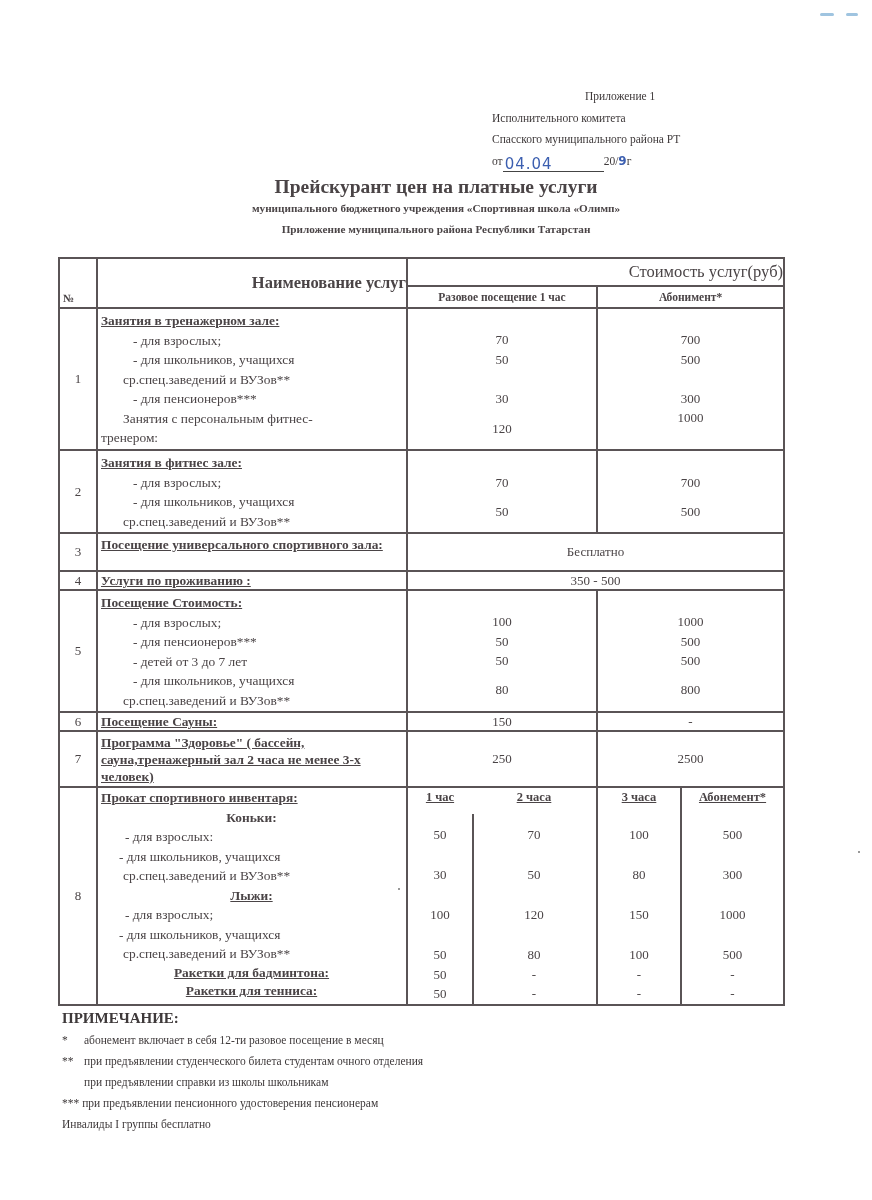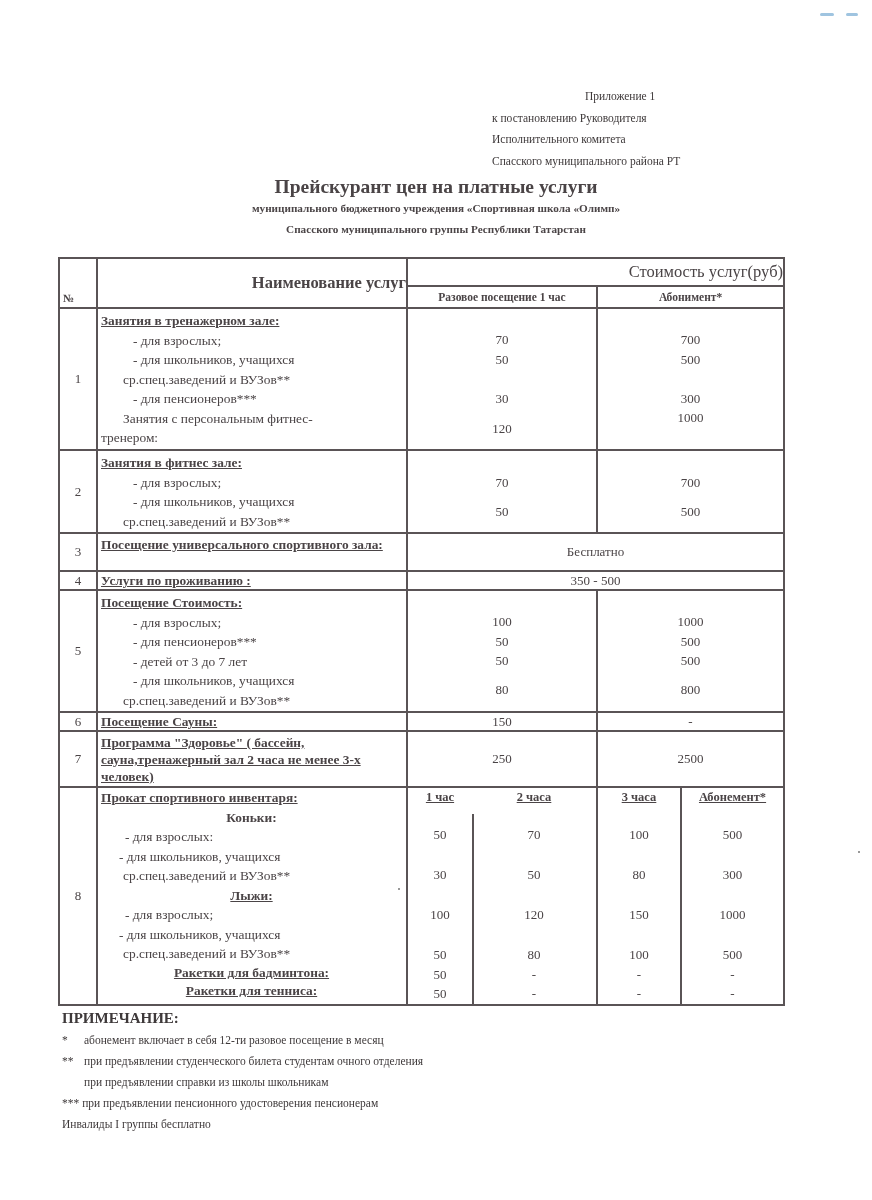--- a/index.html
+++ b/index.html
@@ -74,28 +74,34 @@
 </head>
 <body>
 
 <div class="scan-mark">
   <span style="left:2px; top:3px; width:14px;"></span>
   <span style="left:28px; top:3px; width:12px;"></span>
 </div>
 
 <div class="approval">
   <div class="app-title">Приложение 1</div>
-  <div>к постановлению Руководителя</div>
   <div>Исполнительного комитета</div>
   <div>Спасского муниципального района РТ</div>
+  <div class="date-line">
+    <span>от</span>
+    <span class="date-fill">04.04</span>
+    <span>20/</span>
+      <span class="year-hand">9</span>
+      <span>г</span>
+  </div>
 </div>
 
 <div class="doc-title">Прейскурант цен на платные услуги</div>
 <div class="doc-sub1">муниципального бюджетного учреждения «Спортивная школа «Олимп»</div>
-<div class="doc-sub2">Спасского муниципального группы Республики Татарстан</div>
+<div class="doc-sub2">Приложение муниципального района Республики Татарстан</div>
 
 <table class="price">
   <colgroup>
     <col style="width:38px">
     <col style="width:310px">
     <col style="width:92px">
     <col style="width:98px">
     <col style="width:84px">
     <col style="width:103px">
   </colgroup>

